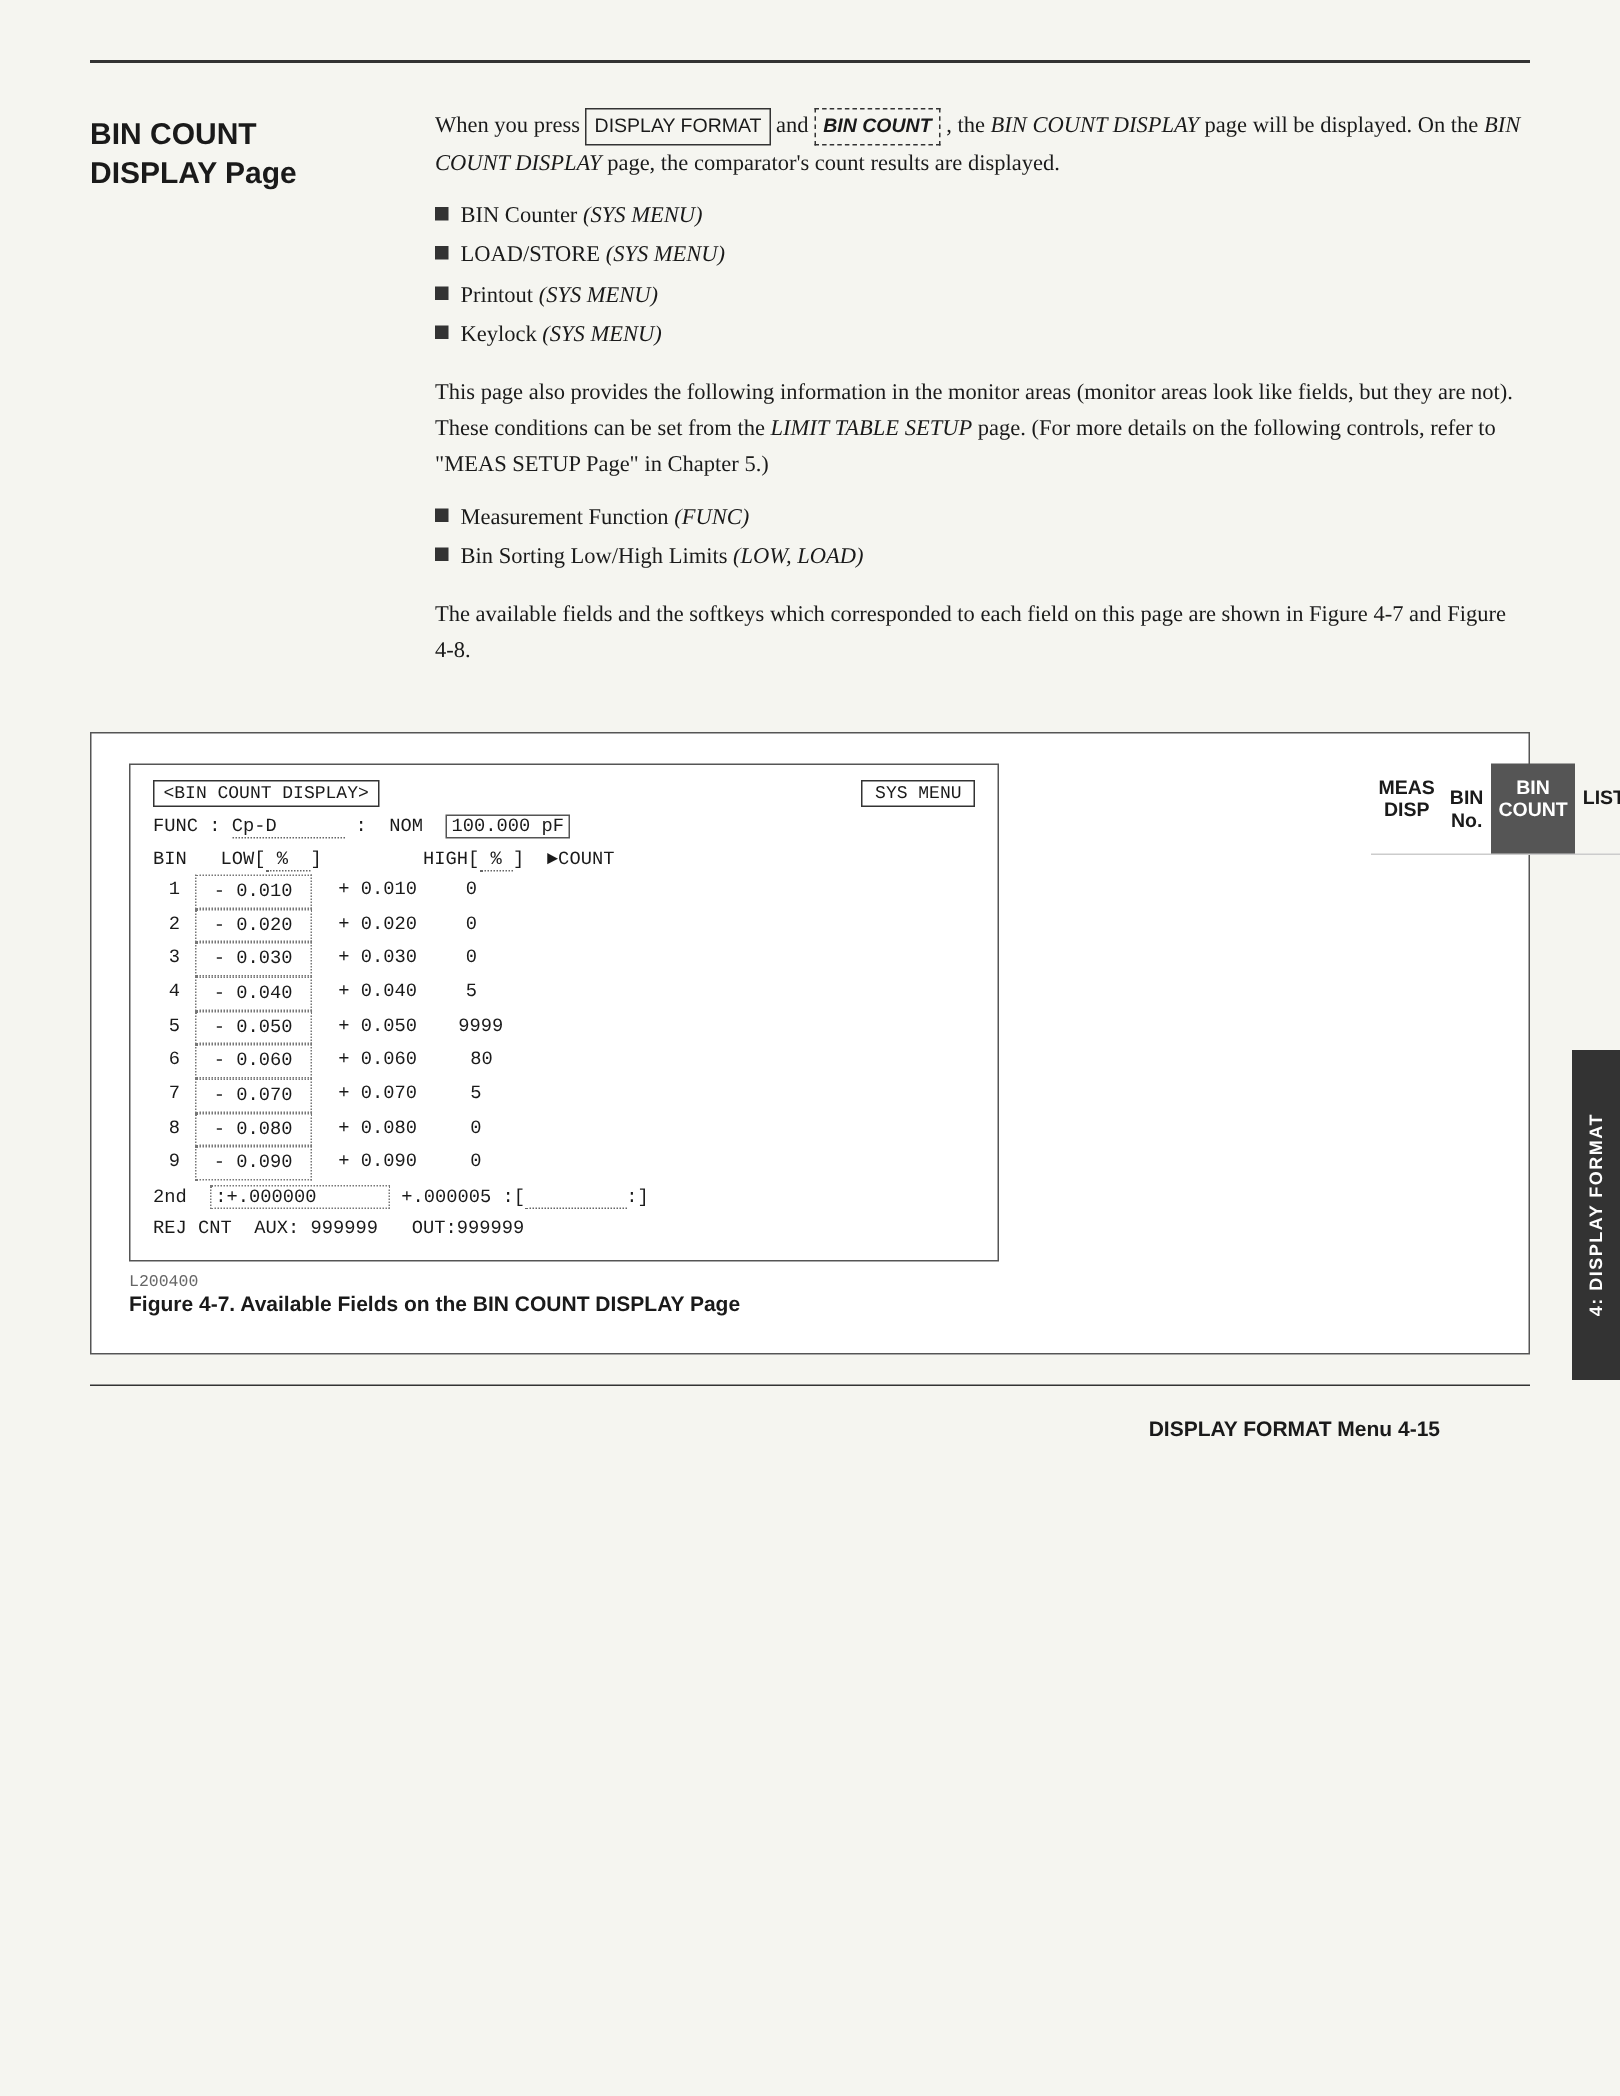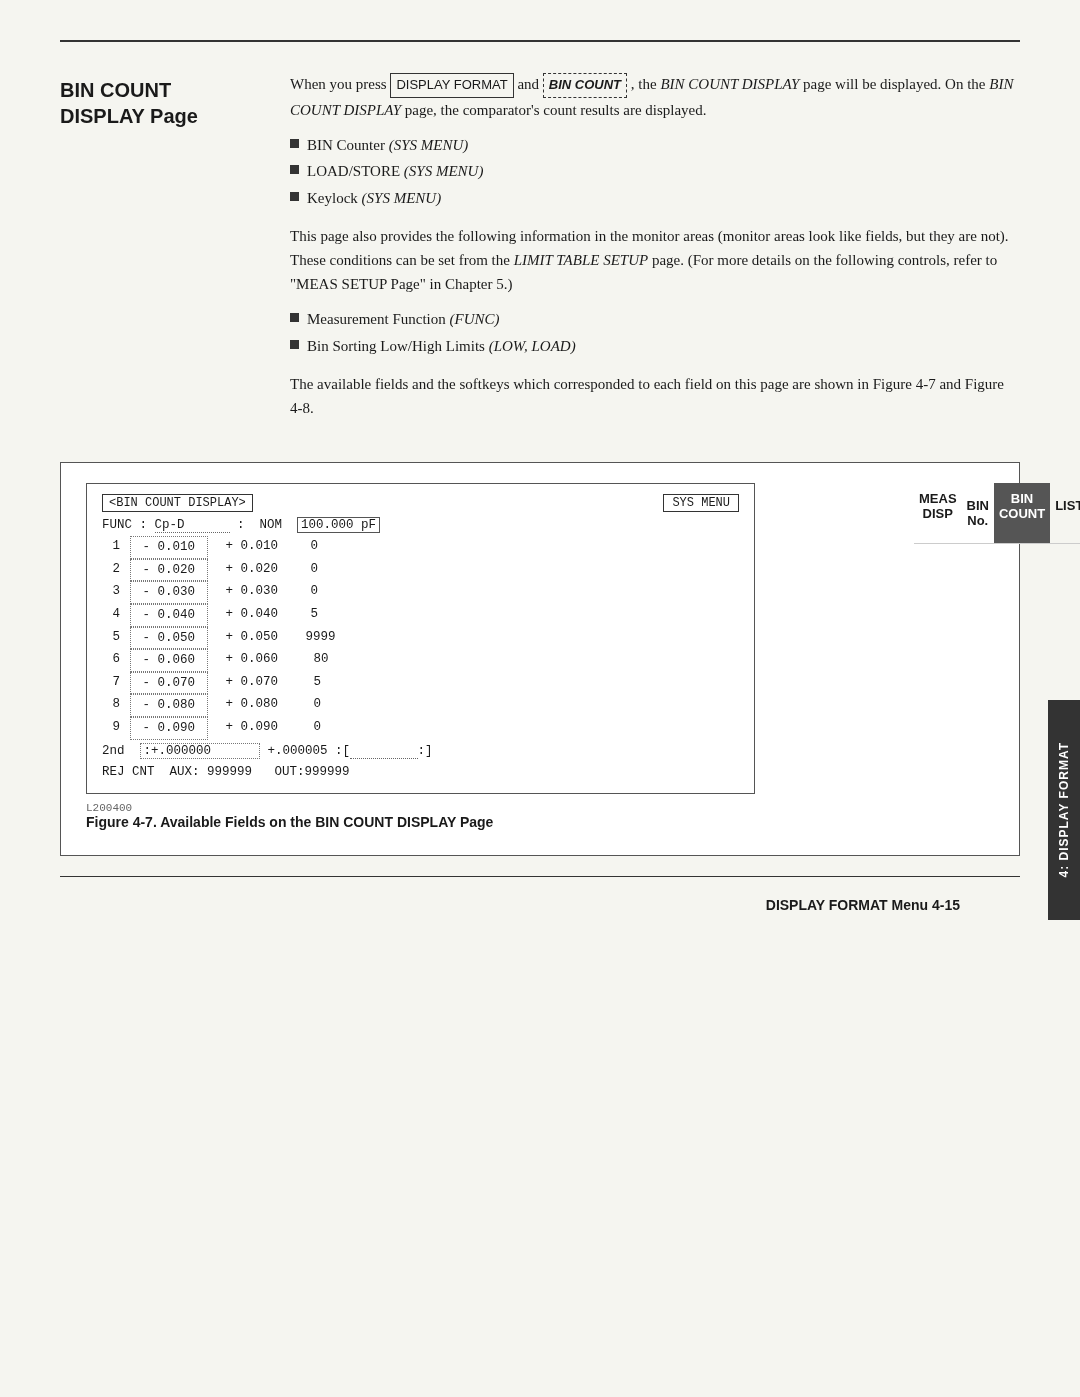--- a/index.html
+++ b/index.html
@@ -109,21 +109,21 @@
       padding: 20px 25px 25px 25px;
     }
 
     
     .display-screen {
       border: 1.5px solid #555;
       padding: 10px 15px;
       font-family: 'Courier New', Courier, monospace;
       font-size: 13px;
       background: #fff;
-      width: 669px;
+      width: 580px;
       position: relative;
     }
 
     .bin-count-display-btn {
       border: 1.5px solid #333;
       padding: 1px 6px;
       font-size: 12px;
       font-family: 'Courier New', Courier, monospace;
       display: inline-block;
     }
@@ -271,20 +271,24 @@
         <li>
           <span class="bullet-square"></span>
           <span>BIN Counter <em>(SYS MENU)</em></span>
         </li>
         <li>
           <span class="bullet-square"></span>
           <span>LOAD/STORE <em>(SYS MENU)</em></span>
         </li>
         <li>
           <span class="bullet-square"></span>
+          <span>Printout <em>(SYS MENU)</em></span>
+        </li>
+        <li>
+          <span class="bullet-square"></span>
           <span>Keylock <em>(SYS MENU)</em></span>
         </li>
       </ul>
 
       <p>
         This page also provides the following information in the monitor areas (monitor areas look like fields, but they are not). These conditions can be set from the <em>LIMIT TABLE SETUP</em> page. (For more details on the following controls, refer to "MEAS SETUP Page" in Chapter 5.)
       </p>
 
       <ul class="bullet-list">
         <li>
@@ -313,20 +317,23 @@
 
           <div class="header-line">
             <span class="bin-count-display-btn">&lt;BIN COUNT DISPLAY&gt;</span>
             <span class="sys-menu-btn">SYS MENU</span>
           </div>
 
           <div class="screen-content">
             <span>FUNC  :&nbsp;</span><span style="border-bottom:1px dotted #666;">Cp-D&nbsp;&nbsp;&nbsp;&nbsp;&nbsp;&nbsp;</span><span>&nbsp;:&nbsp;&nbsp;NOM&nbsp;&nbsp;</span><span style="border:1px solid #555; padding:0 3px;">100.000 pF</span>
           </div>
 
+          <div class="screen-content" style="margin-top:1px;">
+            <span>BIN&nbsp;&nbsp;&nbsp;LOW[</span><span style="border-bottom:1px dotted #666;">&nbsp;%&nbsp;&nbsp;</span><span>]&nbsp;&nbsp;&nbsp;&nbsp;&nbsp;&nbsp;&nbsp;&nbsp;&nbsp;HIGH[</span><span style="border-bottom:1px dotted #666;">&nbsp;%&nbsp;</span><span>]&nbsp;&nbsp;►COUNT</span>
+          </div>
 
           <div class="screen-content">
             <div style="display:flex; gap:10px;">
               <span style="width:18px; text-align:right;">1</span>
               <span style="border:1px dotted #777; padding: 0 4px; min-width:70px;">&nbsp;- 0.010&nbsp;</span>
               <span style="margin-left:8px;">+ 0.010&nbsp;</span>
               <span style="margin-left:15px;">0</span>
             </div>
             <div style="display:flex; gap:10px;">
               <span style="width:18px; text-align:right;">2</span>

